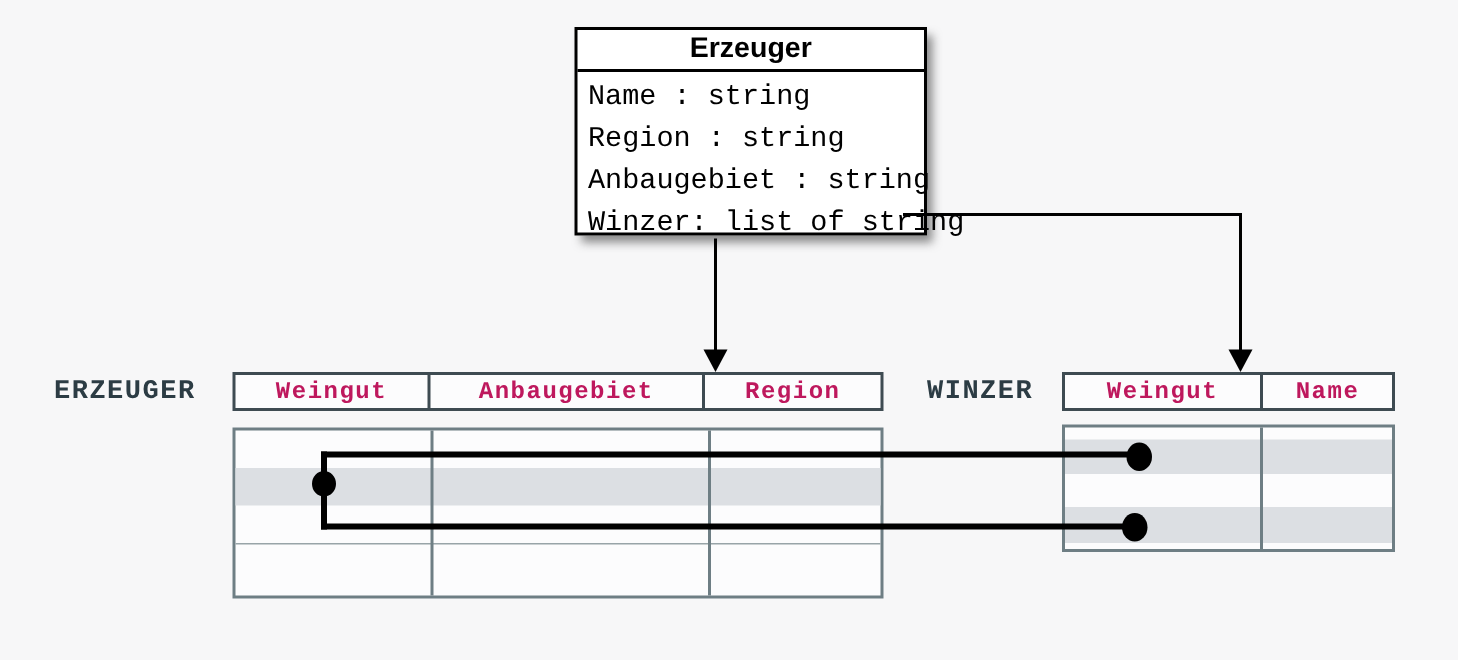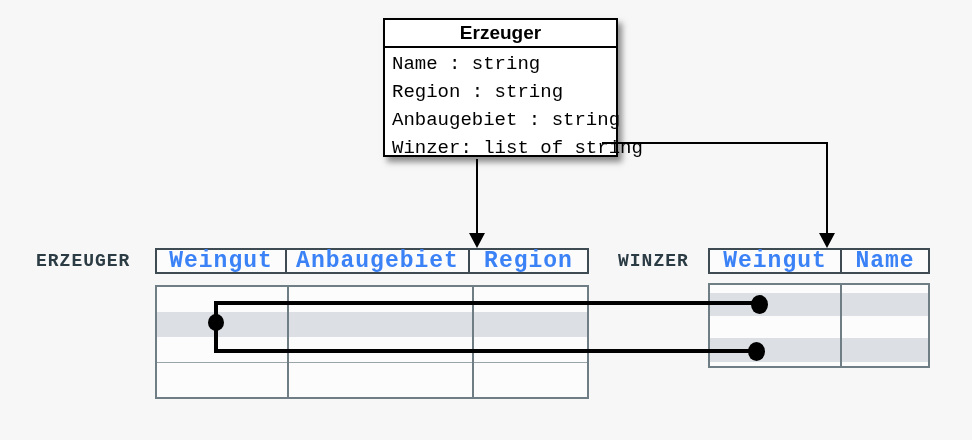--- a/index.html
+++ b/index.html
@@ -38,21 +38,21 @@
     font-size:18px;letter-spacing:1px;color:#2c3c44;white-space:nowrap;
   }
   
   .thead{
     position:absolute;height:26px;display:flex;
     background:#fcfcfd;border:2px solid #3e4b52;box-sizing:border-box;
   }
   .hcell{
     height:22px;line-height:22px;text-align:center;
     font-family:"Liberation Mono", monospace;font-weight:bold;
-    font-size:23px;letter-spacing:1px;color:#3b82f6;
+    font-size:16px;letter-spacing:1px;color:#be185d;
     border-right:2px solid #3e4b52;box-sizing:content-box;
   }
   .hcell:last-child{border-right:none;}
   
   .tbody{
     position:absolute;background:#fcfcfd;
     border:2px solid #6e7e84;box-sizing:border-box;
   }
   .colline{position:absolute;top:0;width:2px;height:100%;background:#6e7e84;}
   .rowline{position:absolute;left:0;width:100%;height:1px;background:#98a4a8;}

